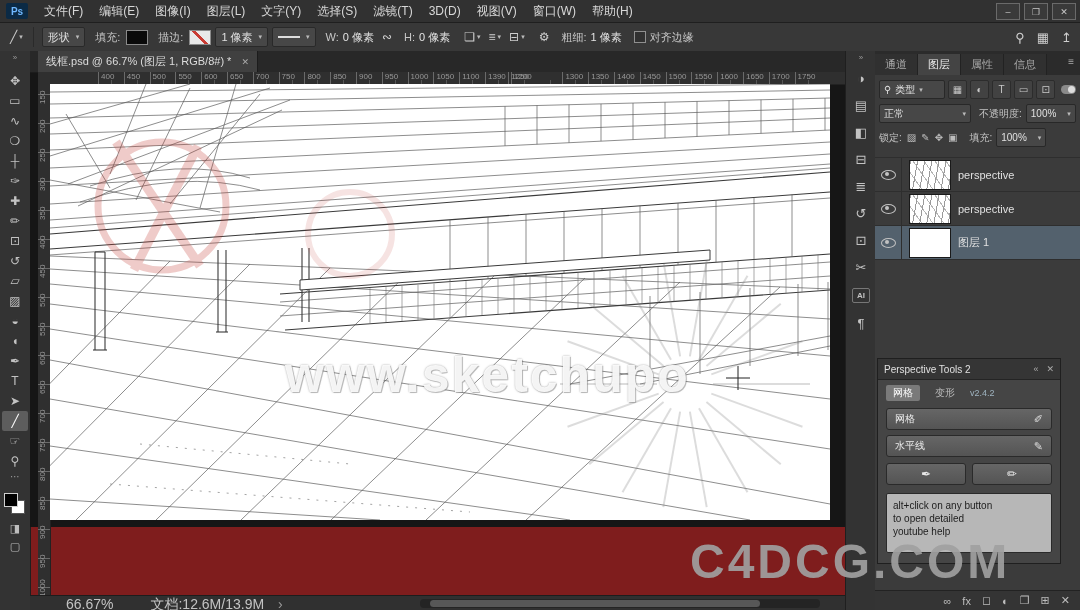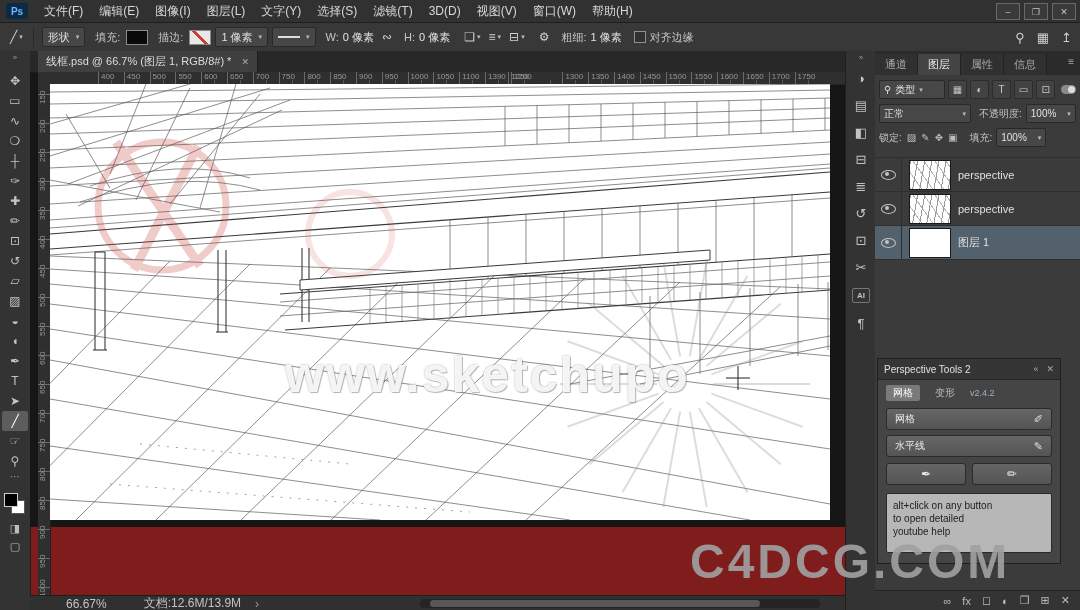--- a/index.html
+++ b/index.html
@@ -59,21 +59,21 @@
   .vtick span{position:absolute;left:1px;top:2px;font-size:8px;color:#979797;transform:rotate(-90deg);transform-origin:3px 4px;display:block;white-space:nowrap;}
   #canvas{position:absolute;left:20px;top:33px;width:780px;height:436px;background:#ffffff;overflow:hidden;}
   #wire{position:absolute;left:0;top:0;}
   .w{stroke:#5b5b5b;stroke-width:0.7;} .s{stroke:#3a3a3a;stroke-width:1.1;}
   .thin{stroke:#6e6e6e;stroke-width:0.6;} .ray{stroke:rgba(130,130,130,0.28);stroke-width:2;}
   .cross{stroke:#222;stroke-width:1;} .dash{stroke:#8a8a8a;stroke-width:0.8;stroke-dasharray:2 7;}
   #canvas-wm{position:absolute;left:235px;top:262px;font-size:50px;font-weight:bold;letter-spacing:2px;
              color:rgba(255,255,255,0.9);text-shadow:0 0 2px rgba(110,110,110,0.65),1px 1px 0 rgba(120,120,120,0.4);white-space:nowrap;}
   
   #statusbar{position:absolute;left:30px;top:595px;width:815px;height:15px;background:#303030;border-top:1px solid #1d1d1d;
-             display:flex;align-items:center;font-size:12px;color:#c3c3c3;}
+             display:flex;align-items:flex-start;font-size:14px;color:#c3c3c3;}
   #status-zoom{margin-left:36px;} #status-doc{margin-left:37px;} #status-arrow{margin-left:14px;color:#9a9a9a;}
   #hscroll-track{position:absolute;left:390px;top:3px;width:400px;height:9px;background:#242424;border-radius:4px;}
   #hscroll-thumb{position:absolute;left:10px;top:1px;width:330px;height:7px;background:#575757;border-radius:4px;}
   
   #iconstrip{position:absolute;left:845px;top:51px;width:30px;height:559px;background:#333333;
              border-left:1px solid #1f1f1f;border-right:1px solid #1f1f1f;display:flex;flex-direction:column;align-items:center;}
   #is-collapse{height:14px;font-size:8px;color:#999;line-height:14px;}
   .strip-icon{width:26px;height:27px;display:flex;align-items:center;justify-content:center;color:#c3c3c3;font-size:13px;}
   .strip-icon.small{font-size:8px;font-weight:bold;border:1px solid #777;width:16px;height:13px;margin:7px 0;border-radius:2px;}
   

